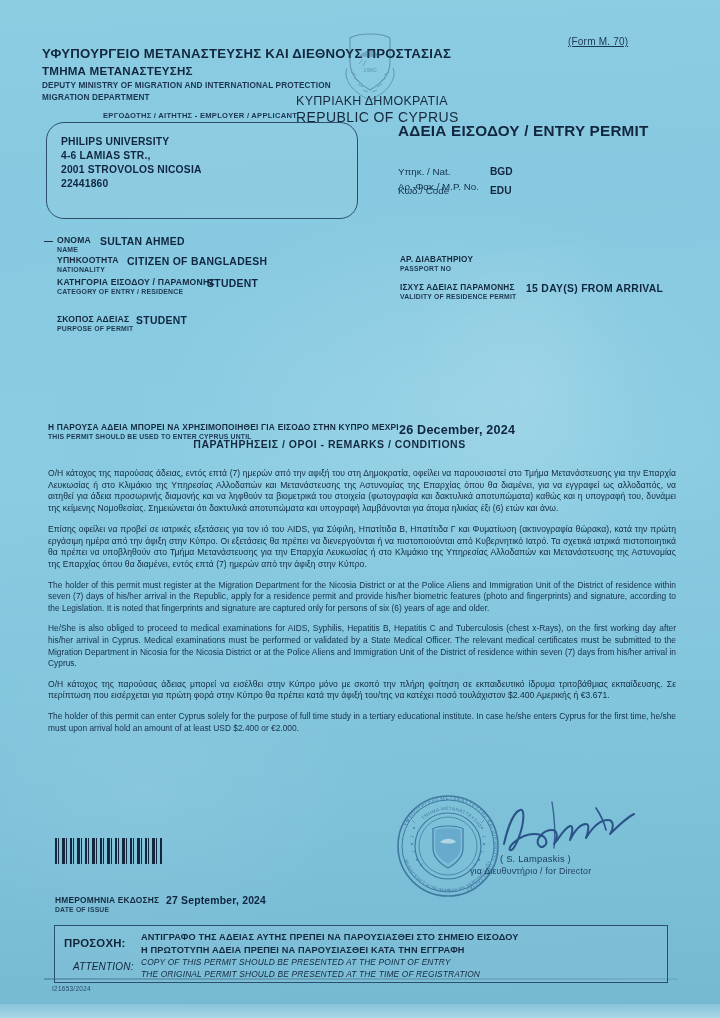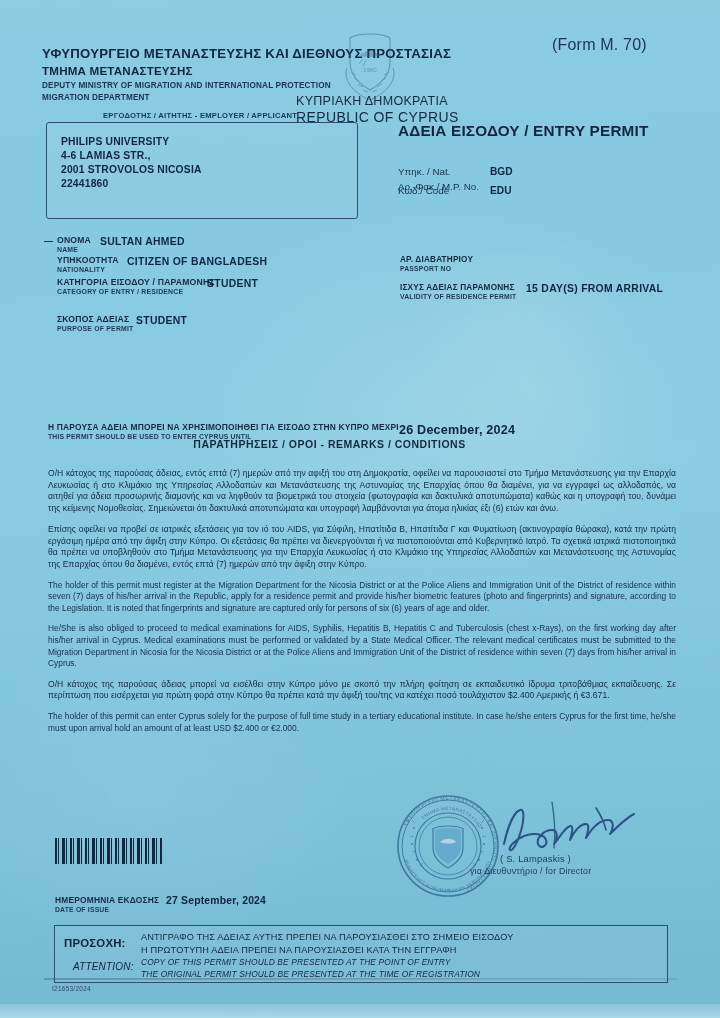--- a/index.html
+++ b/index.html
@@ -38,22 +38,22 @@
     left: 330px; top: 600px; width: 260px; height: 260px;
     background: radial-gradient(ellipse at 50% 50%, rgba(120,180,205,.45), rgba(255,255,255,0) 70%);
   }
   .wm-blob3 {
     left: 40px; top: 330px; width: 120px; height: 320px;
     background: radial-gradient(ellipse at 50% 50%, rgba(110,172,198,.40), rgba(255,255,255,0) 72%);
   }
 
   
   .form-no {
-    position: absolute; left: 552px; top: 36px;
-    font-size: 16px; color: #1d3550; letter-spacing: .2px;
+    position: absolute; left: 568px; top: 36px;
+    font-size: 10px; color: #1d3550; letter-spacing: .2px; text-decoration: underline;
   }
   .hdr { position: absolute; left: 42px; top: 46px; }
   .hdr .l1 {
     font-size: 13.2px; font-weight: bold; letter-spacing: .25px; color: #12273f;
     white-space: nowrap;
   }
   .hdr .l2 {
     font-size: 11.6px; font-weight: bold; letter-spacing: .2px; margin-top: 3px; color: #12273f;
   }
   .hdr .l3 {
@@ -74,21 +74,21 @@
   .republic .r1 { font-size: 12.5px; letter-spacing: .3px; color: #15293f; }
   .republic .r2 { font-size: 14px; letter-spacing: .4px; color: #15293f; margin-top: 1px; }
 
   
   .emp-label {
     position: absolute; left: 103px; top: 111px;
     font-size: 7.6px; font-weight: bold; letter-spacing: .25px; color: #1b3450;
   }
   .emp-box {
     position: absolute; left: 46px; top: 122px; width: 310px; height: 95px;
-    border: 1px solid #2c4f6d; border-radius: 3px;
+    border: 1px solid #2c4f6d; border-radius: 18px;
     background: rgba(255,255,255,0.05);
   }
   .emp-box .line {
     font-size: 10.3px; font-weight: bold; letter-spacing: .2px; color: #102640;
     margin-left: 14px;
   }
   .emp-box .line:first-child { margin-top: 13px; }
   .emp-box .line + .line { margin-top: 3px; }
 
   
@@ -216,21 +216,21 @@
   .att-gr-label {
     position: absolute; left: 64px; top: 937px;
     font-size: 11.4px; font-weight: bold; letter-spacing: .2px; color: #10243a;
   }
   .att-en-label {
     position: absolute; left: 73px; top: 961px;
     font-size: 10px; font-weight: normal; font-style: italic; letter-spacing: .2px; color: #10243a;
   }
   .att-gr-text {
     position: absolute; left: 141px; top: 931px;
-    font-size: 9.2px; line-height: 12.6px; color: #12293f; letter-spacing: .15px;
+    font-size: 9.2px; line-height: 12.6px; color: #12293f; letter-spacing: .15px; font-weight: bold;
   }
   .att-en-text {
     position: absolute; left: 141px; top: 957px;
     font-size: 8.4px; line-height: 11.6px; font-style: italic; color: #12293f; letter-spacing: .15px;
   }
 
   .footer-code {
     position: absolute; left: 52px; top: 985px;
     font-size: 6.4px; color: #2a4a66; letter-spacing: .3px;
   }

